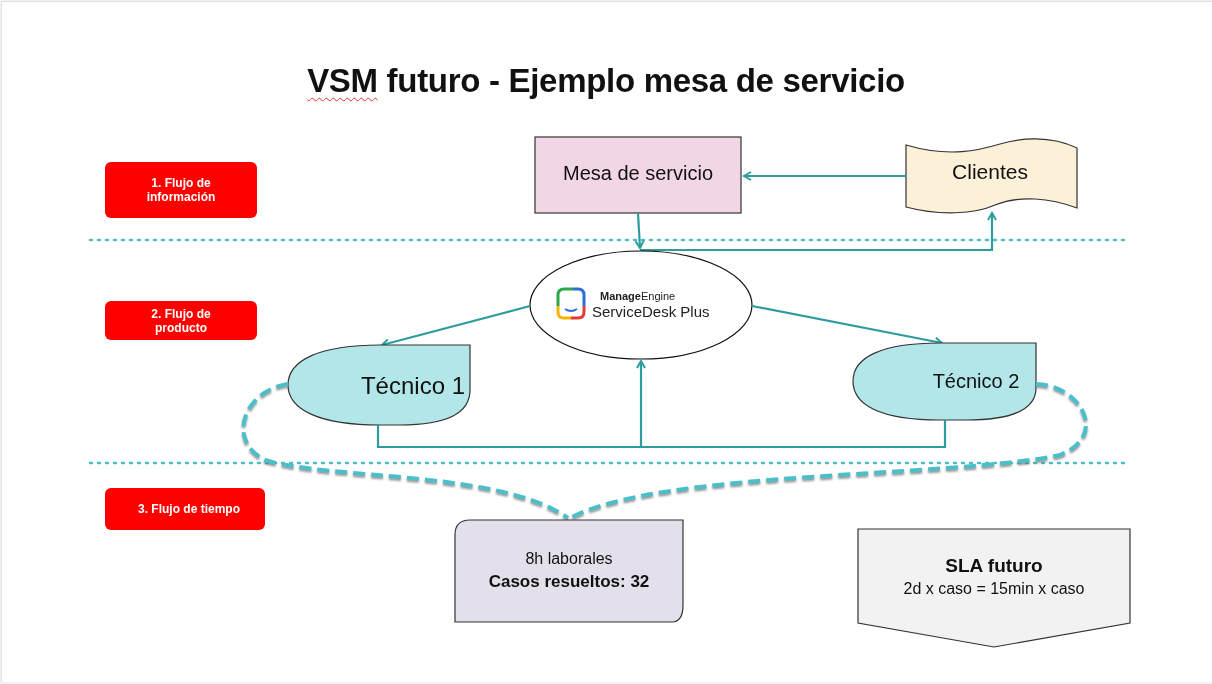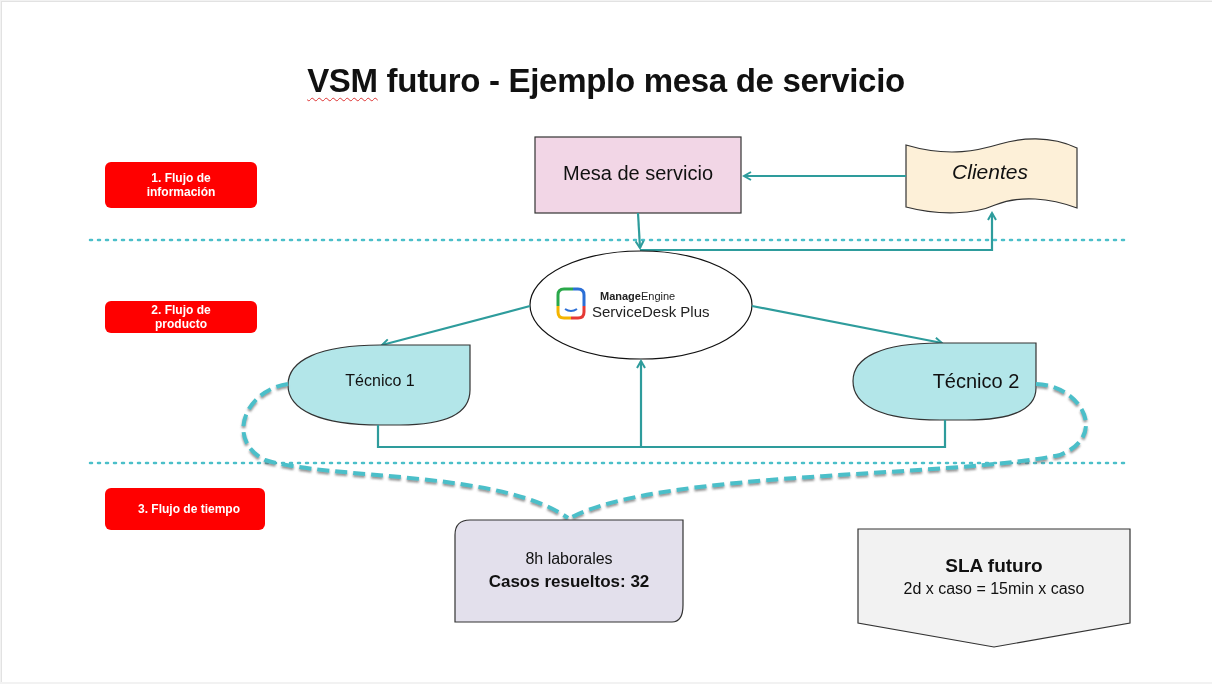--- a/index.html
+++ b/index.html
@@ -7,28 +7,28 @@
          font-family: "Liberation Sans", sans-serif; }
   .slide { position: absolute; left: 1px; top: 1px; width: 1210px; height: 680px;
            background: #ffffff; border-left: 1px solid #e2e2e2; border-top: 1px solid #e2e2e2; }
   .title { position: absolute; left: 0; top: 62px; width: 1212px; text-align: center;
            font-size: 33px; font-weight: bold; color: #111; letter-spacing: -0.3px; }
   .title .spell { text-decoration: underline wavy #d33; text-decoration-thickness: 1px;
                   text-underline-offset: 5px; text-align: right; }
   .flow-label { position: absolute; left: 105px; width: 152px; background: #ff0000; color: #fff;
                 border-radius: 6px; font-size: 12px; font-weight: bold; text-align: center;
                 display: flex; align-items: center; justify-content: center; line-height: 14px; }
-  #lbl1 { top: 162px; height: 46px; }
-  #lbl2 { top: 301px; height: 32px; }
+  #lbl1 { top: 162px; height: 56px; }
+  #lbl2 { top: 301px; height: 39px; }
   #lbl3 { top: 488px; height: 42px; padding-left: 8px; }
   svg.diagram { position: absolute; left: 0; top: 0; }
   .box-text { position: absolute; text-align: center; color: #111; }
   #mesa-text { left: 533px; top: 162px; width: 210px; font-size: 20px; }
-  #clientes-text { left: 905px; top: 160px; width: 170px; font-size: 21px; font-style: italic; }
-  #tec1-text { left: 295px; top: 372px; width: 170px; font-size: 16px; }
+  #clientes-text { left: 905px; top: 160px; width: 170px; font-size: 21px; }
+  #tec1-text { left: 295px; top: 372px; width: 170px; font-size: 24px; text-align: right; }
   #tec2-text { left: 855px; top: 370px; width: 170px; font-size: 20px; padding-left: 36px; }
   #me-brand { left: 592px; top: 290px; text-align: right; font-size: 11px; font-weight: bold; color: #222; padding-left: 8px; }
   #me-brand .eng { font-weight: normal; }
   #me-product { left: 592px; top: 303px; text-align: left; font-size: 15px; font-weight: normal; color: #222; }
   #time-line1 { left: 455px; top: 550px; width: 228px; font-size: 16px; }
   #time-line2 { left: 455px; top: 572px; width: 228px; font-size: 17px; font-weight: bold; }
   #sla-title { left: 858px; top: 555px; width: 272px; font-size: 19px; font-weight: bold; }
   #sla-sub { left: 858px; top: 580px; width: 272px; font-size: 16px; }
 </style>
 </head>

